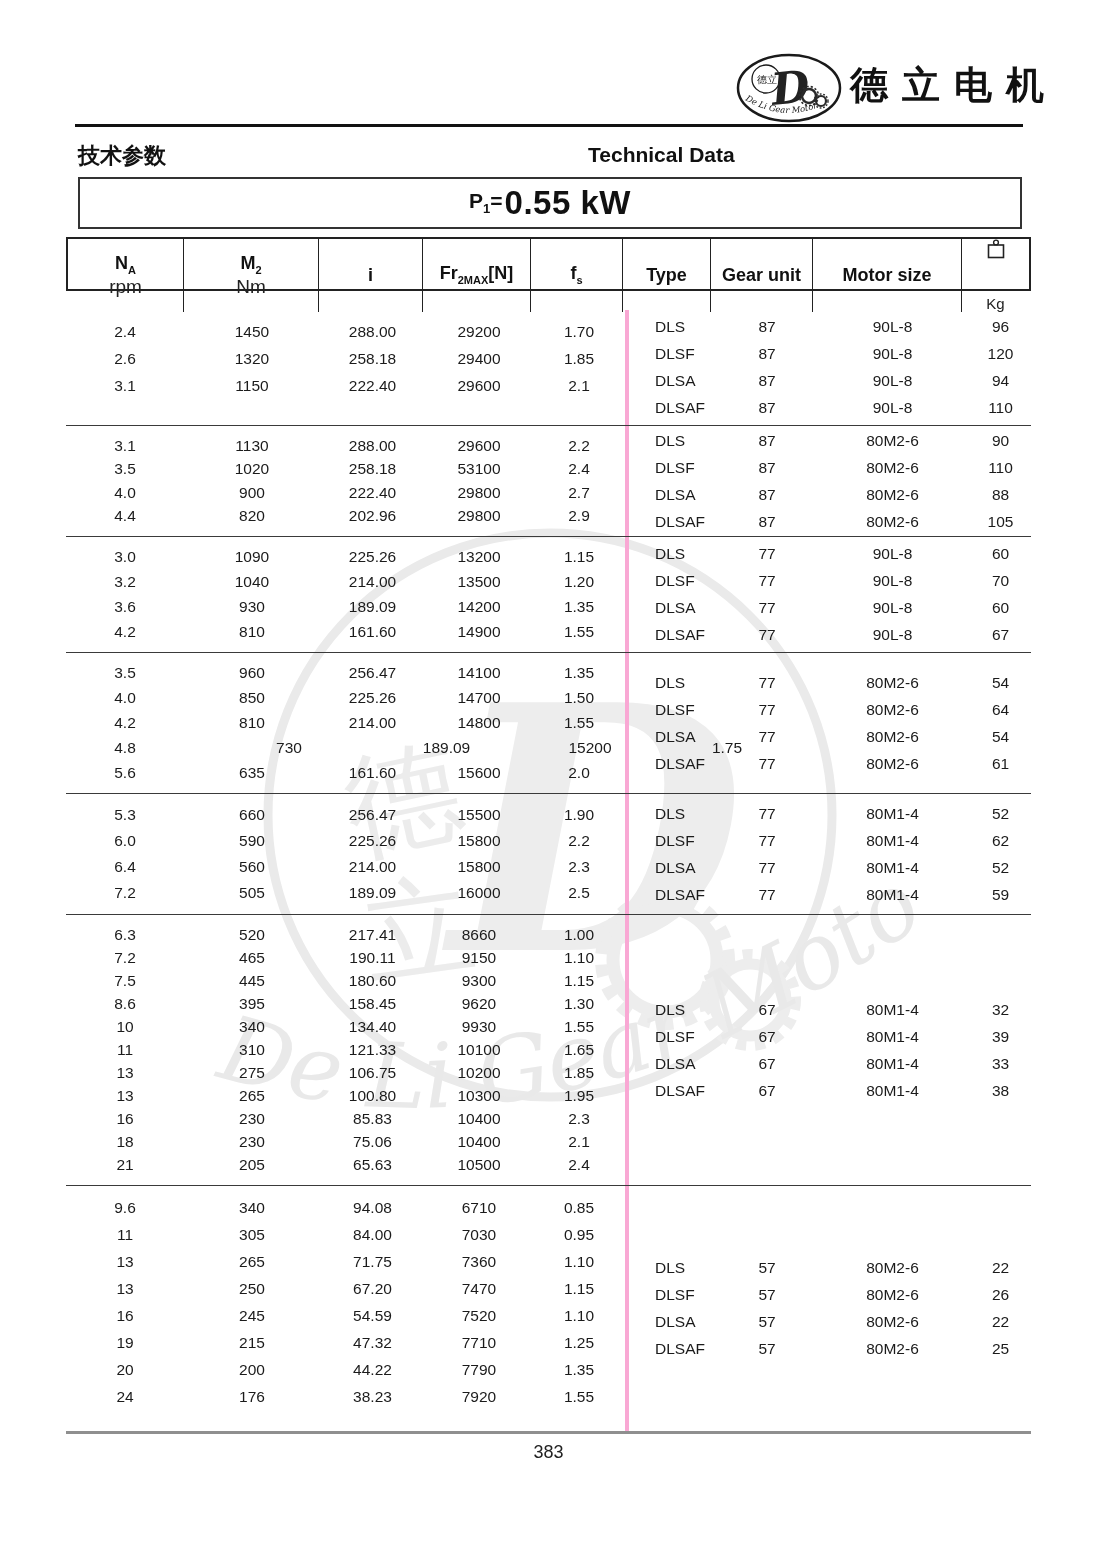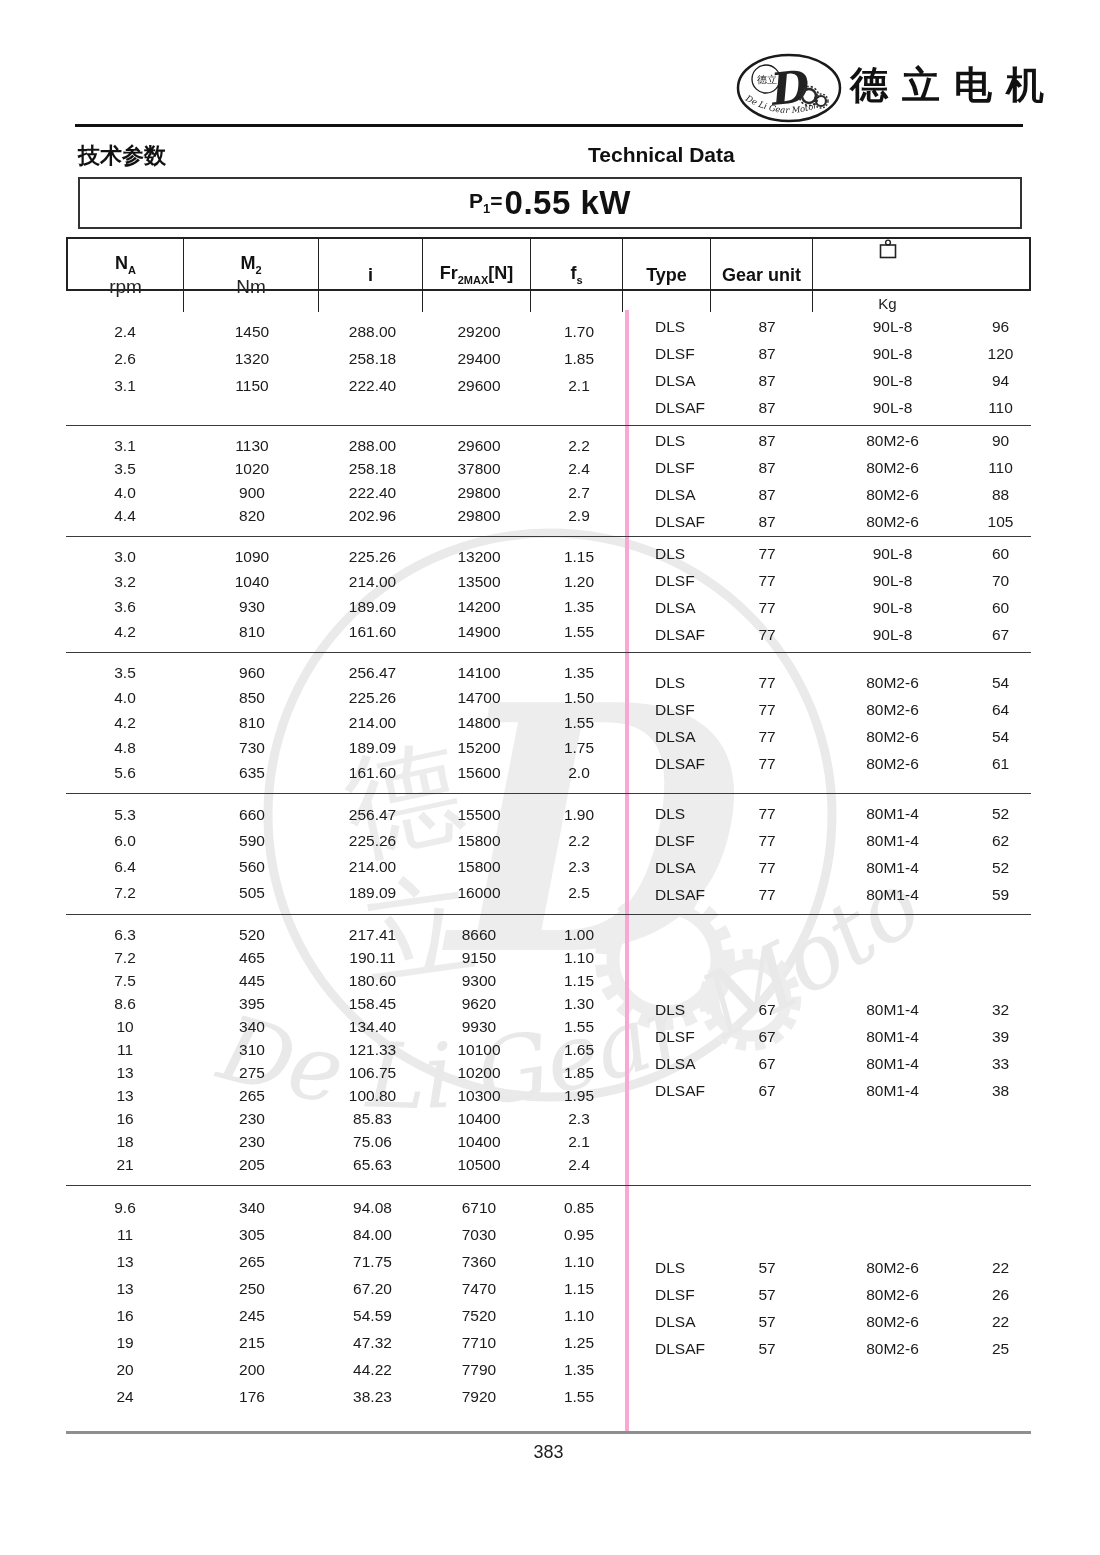--- a/index.html
+++ b/index.html
@@ -111,20 +111,23 @@
   <div class="hcell">
     <div class="h-main"><span>f</span><sub>s</sub></div>
   </div>
   <div class="hcell">
     <div class="h-main">Type</div>
   </div>
   <div class="hcell">
     <div class="h-main">Gear unit</div>
   </div>
   <div class="hcell">
+    <div class="h-main">Motor size</div>
+  </div>
+  <div class="hcell">
     <svg class="kg-icon" width="22" height="20" viewBox="0 0 22 20">
       <circle cx="11" cy="3.5" r="2.4" fill="none" stroke="#222" stroke-width="1.4"></circle>
       <rect x="3.5" y="6" width="15" height="12.5" fill="none" stroke="#222" stroke-width="1.6"></rect>
     </svg>
     <div class="h-unit" style="font-size:15px;margin-top:36px;">Kg</div>
   </div>
 </div>
 
 <div id="table-blocks" class="abs">
     <div class="block" style="height: 115px;">
@@ -184,21 +187,21 @@
           <div class="cell c0">3.1</div>
           <div class="cell c1">1130</div>
           <div class="cell c2">288.00</div>
           <div class="cell c3">29600</div>
           <div class="cell c4">2.2</div>
         </div>
         <div class="left-row" style="height: 23.5px;">
           <div class="cell c0">3.5</div>
           <div class="cell c1">1020</div>
           <div class="cell c2">258.18</div>
-          <div class="cell c3">37800</div>
+          <div class="cell c3">53100</div>
           <div class="cell c4">2.4</div>
         </div>
         <div class="left-row" style="height: 23.5px;">
           <div class="cell c0">4.0</div>
           <div class="cell c1">900</div>
           <div class="cell c2">222.40</div>
           <div class="cell c3">29800</div>
           <div class="cell c4">2.7</div>
         </div>
         <div class="left-row" style="height: 23.5px;">
@@ -310,21 +313,21 @@
           <div class="cell c3">14700</div>
           <div class="cell c4">1.50</div>
         </div>
         <div class="left-row" style="height: 24.8px;">
           <div class="cell c0">4.2</div>
           <div class="cell c1">810</div>
           <div class="cell c2">214.00</div>
           <div class="cell c3">14800</div>
           <div class="cell c4">1.55</div>
         </div>
-        <div class="left-row" style="height: 24.8px;">
+        <div class="left-row" style="height: 24.8px; gap: 37px;">
           <div class="cell c0">4.8</div>
           <div class="cell c1">730</div>
           <div class="cell c2">189.09</div>
           <div class="cell c3">15200</div>
           <div class="cell c4">1.75</div>
         </div>
         <div class="left-row" style="height: 24.8px;">
           <div class="cell c0">5.6</div>
           <div class="cell c1">635</div>
           <div class="cell c2">161.60</div>

